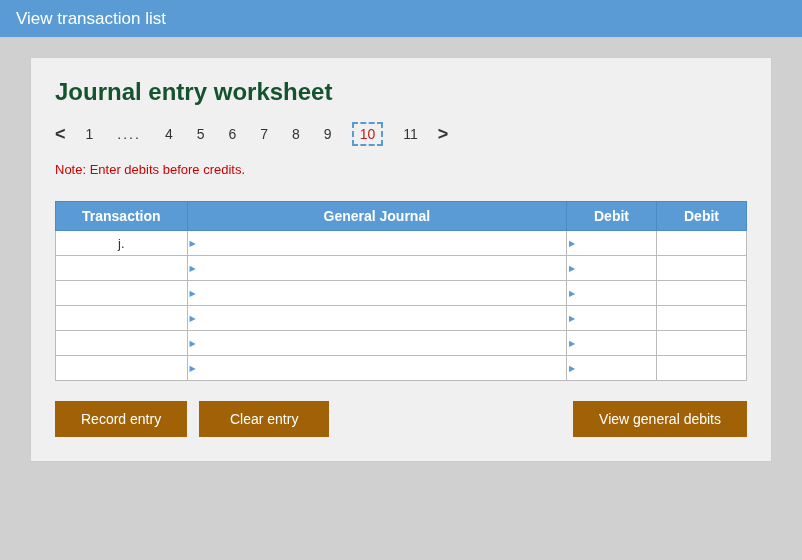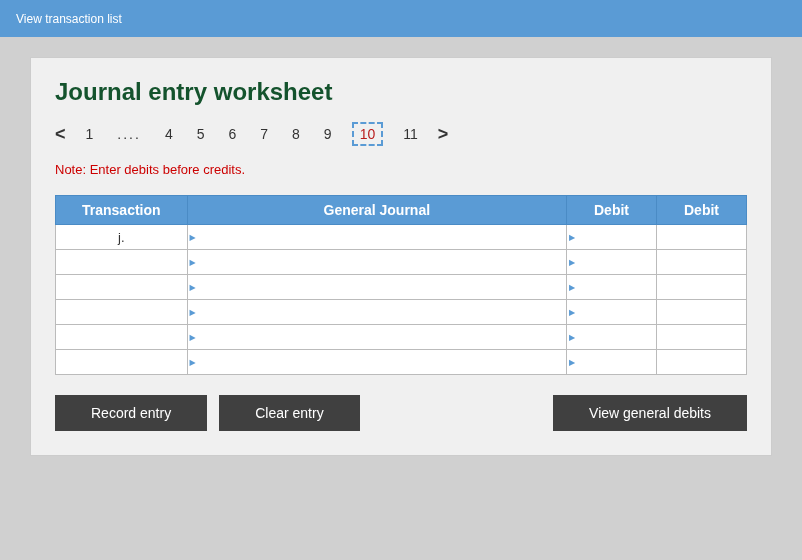--- a/index.html
+++ b/index.html
@@ -17,21 +17,21 @@
       padding: 0;
       height: 37px;
       display: flex;
       align-items: center;
     }
     .view-transaction-btn {
       background: #5a9bd5;
       color: white;
       border: none;
       padding: 8px 16px;
-      font-size: 12px;
+      font-size: 17px;
       cursor: pointer;
       height: 37px;
     }
 
     
     .main-container {
       margin: 20px 30px;
       background: #f0f0f0;
       border: 1px solid #ccc;
       padding: 20px 24px 24px 24px;
@@ -83,21 +83,21 @@
       margin-bottom: 10px;
       color: #333;
       min-height: 70px;
       font-size: 14px;
     }
 
     
     .note-text {
       color: #cc0000;
       font-size: 13px;
-      margin-bottom: 18px;
+      margin-bottom: 24px;
     }
 
     
     .journal-table {
       width: 100%;
       border-collapse: collapse;
       margin-bottom: 20px;
     }
     .journal-table thead tr th {
       background: #5a9bd5;
@@ -154,24 +154,24 @@
       color: #5a9bd5;
     }
 
     
     .bottom-buttons {
       display: flex;
       gap: 12px;
       align-items: center;
     }
     .btn-blue {
-      background: #404040;
+      background: #a16207;
       color: white;
       border: none;
-      padding: 10px 36px;
+      padding: 10px 26px;
       font-size: 14px;
       cursor: pointer;
       min-width: 130px;
     }
     .spacer { flex: 1; }
   </style>
 </head>
 <body>
 
 <div class="top-bar">

